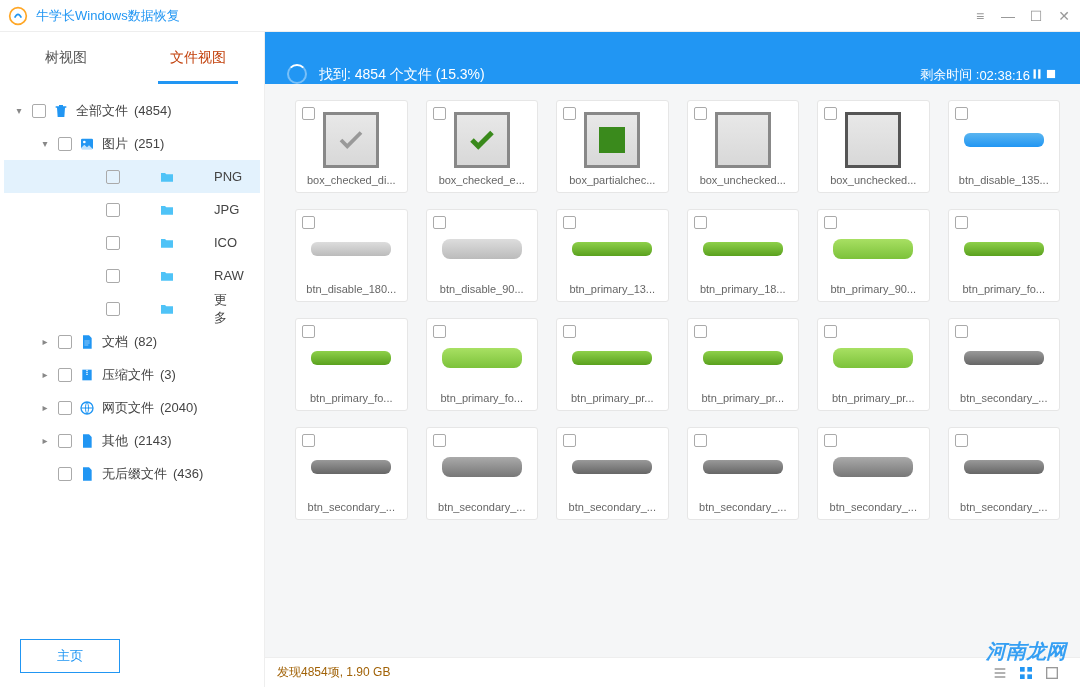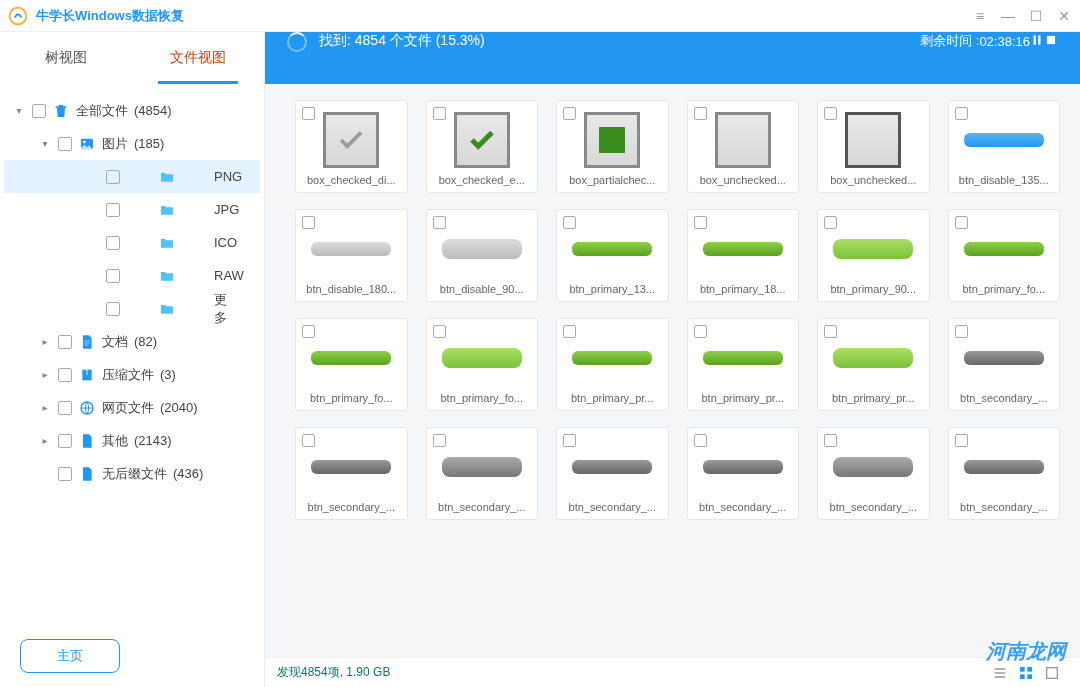--- a/index.html
+++ b/index.html
@@ -1,50 +1,50 @@
 <!DOCTYPE html>
 <html><head>
 <meta charset="utf-8">
 <style>
 * { margin: 0; padding: 0; box-sizing: border-box; font-family: "Microsoft YaHei", Arial, sans-serif; }
 body { width: 1080px; height: 687px; background: #fff; overflow: hidden; position: relative; }
 .titlebar { height: 32px; display: flex; align-items: center; padding: 0 8px; border-bottom: 1px solid #eee; }
 .logo { width: 20px; height: 20px; margin-right: 8px; display: flex; align-items: center; justify-content: center; }
-.title-text { color: #2196f3; font-size: 13px; font-weight: 700; }
+.title-text { color: #2196f3; font-size: 13px; font-weight: 400; }
 .titlebar-right { margin-left: auto; display: flex; gap: 12px; color: #999; font-size: 14px; }
 .titlebar-right span { cursor: pointer; width: 16px; text-align: center; }
 .main-layout { display: flex; height: calc(100% - 32px); }
 .sidebar { width: 265px; border-right: 1px solid #eee; display: flex; flex-direction: column; }
 .tabs { display: flex; height: 52px; }
 .tab { flex: 1; display: flex; align-items: center; justify-content: center; font-size: 14px; color: #555; cursor: pointer; position: relative; }
 .tab.active { color: #c2410c; }
 .tab.active::after { content: ''; position: absolute; bottom: 0; left: 20%; right: 20%; height: 3px; background: #2196f3; }
 .tree { padding: 10px 4px; overflow-y: auto; flex: 1; }
 .tree-item { display: flex; align-items: center; height: 33px; font-size: 13px; color: #444; cursor: pointer; padding-right: 8px; }
 .tree-item.selected { background: #e3f2fd; }
 .tree-item .chev { width: 14px; text-align: center; color: #888; font-size: 10px; }
 .tree-item .cb { width: 14px; height: 14px; border: 1px solid #aaa; border-radius: 2px; margin: 0 6px; flex-shrink: 0; }
 .tree-item .icon { width: 18px; height: 18px; margin-right: 6px; display: flex; align-items: center; justify-content: center; flex-shrink: 0; }
 .tree-item .count { margin-left: 6px; }
 .indent-0 { padding-left: 8px; }
 .indent-1 { padding-left: 34px; }
 .indent-2 { padding-left: 64px; gap: 32px; }
 .home-btn-wrap { padding: 14px 20px; }
-.home-btn { border: 1px solid #2196f3; color: #2196f3; font-size: 13px; height: 34px; width: 100px; display: flex; align-items: center; justify-content: center; border-radius: 8px; cursor: pointer; }
+.home-btn { border: 1px solid #2196f3; color: #2196f3; font-size: 13px; height: 34px; width: 100px; display: flex; align-items: center; justify-content: center; border-radius: 0; cursor: pointer; }
 .content { flex: 1; display: flex; flex-direction: column; background: #f5f6f7; }
-.status-bar { height: 52px; background: #2196f3; display: flex; align-items: flex-start; padding: 0 22px; color: #fff; font-size: 14px; }
+.status-bar { height: 52px; background: #2196f3; display: flex; align-items: flex-end; padding: 0 22px; color: #fff; font-size: 14px; }
 .status-bar .spinner { width: 20px; height: 20px; border: 2px solid rgba(255,255,255,0.4); border-top-color: #fff; border-radius: 50%; margin-right: 12px; }
 .status-bar .right { margin-left: auto; display: flex; align-items: center; font-size: 13px; }
 .grid-wrap { flex: 1; overflow-y: auto; padding: 16px 20px 4px 30px; }
 .grid { display: grid; grid-template-columns: repeat(6, 1fr); gap: 16px 18px; }
 .file-card { background: #fff; border: 1px solid #e6e6e6; border-radius: 3px; height: 93px; display: flex; flex-direction: column; position: relative; }
 .file-card .fcb { position: absolute; top: 6px; left: 6px; width: 13px; height: 13px; border: 1px solid #aaa; border-radius: 2px; }
 .file-thumb { flex: 1; display: flex; align-items: center; justify-content: center; padding-top: 8px; }
 .file-name { font-size: 11px; color: #666; text-align: center; padding: 4px 6px 6px; white-space: nowrap; overflow: hidden; text-overflow: ellipsis; }
-.bottom-bar { height: 30px; display: flex; align-items: center; padding: 0 20px 0 12px; font-size: 12px; color: #0f766e; background: #fff; border-top: 1px solid #eee; }
+.bottom-bar { height: 30px; display: flex; align-items: center; padding: 0 20px 0 12px; font-size: 12px; color: #a16207; background: #fff; border-top: 1px solid #eee; }
 .bottom-bar .right { margin-left: auto; display: flex; gap: 10px; align-items: center; }
 .view-btn { width: 16px; height: 16px; cursor: pointer; }
 .watermark { position: absolute; right: 14px; bottom: 22px; color: #2196f3; font-size: 20px; font-weight: 700; font-style: italic; opacity: 0.9; }
 
 .th-box { width: 56px; height: 56px; border: 3px solid #888; background: linear-gradient(#e8e8e8,#d8d8d8); display: flex; align-items: center; justify-content: center; }
 .th-check { width: 30px; height: 30px; }
 .th-bar { width: 80px; height: 14px; border-radius: 6px; }
 .th-green { background: linear-gradient(#8ed04a,#5aa11e); }
 .th-green-glow { background: linear-gradient(#a8e063,#7cc23a); border-radius: 8px; height: 20px; }
 .th-gray { background: linear-gradient(#ddd,#bbb); }
@@ -93,21 +93,21 @@
         <span class="chev">▾</span>
         <span class="cb"></span>
         <span class="icon">
             <svg width="16" height="16" viewBox="0 0 24 24">
               <rect x="3" y="4" width="18" height="16" rx="2" fill="#2196f3"></rect>
               <circle cx="8" cy="9" r="2" fill="#fff"></circle>
               <path d="M3 18l5-5 4 4 3-3 6 6H3z" fill="#fff" opacity="0.7"></path>
             </svg>
           </span>
         <span>图片</span>
-        <span class="count">(185)</span>
+        <span class="count">(251)</span>
       </div>
       <div class="tree-item indent-2 selected">
         <span class="chev"></span>
         <span class="cb"></span>
         <span class="icon">
             <svg width="16" height="16" viewBox="0 0 24 24">
               <path fill="#4fc3f7" d="M3 6h6l2 2h10v11H3z"></path>
             </svg>
           </span>
         <span>PNG</span>

